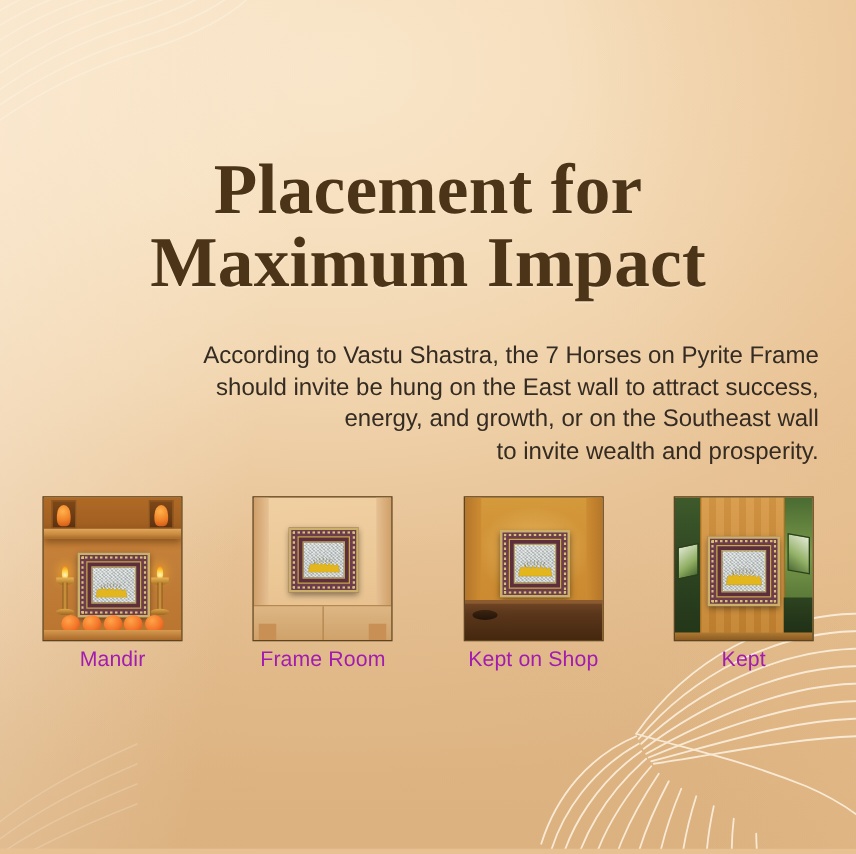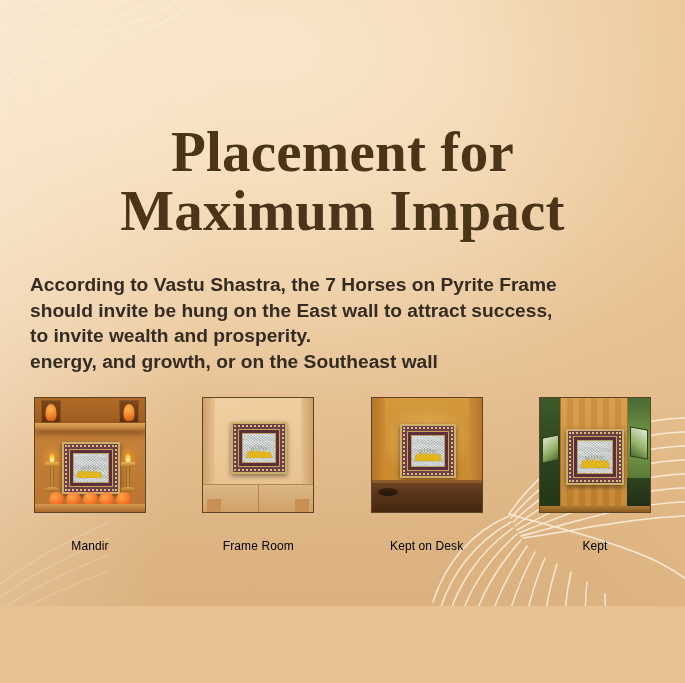--- a/index.html
+++ b/index.html
@@ -11,21 +11,21 @@
 
   body {
     font-family:"Liberation Sans", sans-serif;
     position:relative;
     background:#e8c193;
   }
 
   
   #poster {
     position:absolute; inset:0;
-    width:685px; height:606px;
+    width:685px; height:679px;
     overflow:hidden;
   }
 
   .bg-base {
     position:absolute; inset:0;
     background:
       radial-gradient(ellipse 120% 85% at 38% 8%,
          #f9e6ca 0%, #f6dfbe 24%, #f0d3ac 46%, #e7c295 68%, #e0b786 100%),
       linear-gradient(150deg, #f8e4c6 0%, #f1d5b0 38%, #e4bc8c 72%, #dcb17f 100%);
   }
@@ -63,25 +63,25 @@
     letter-spacing:.2px;
     color:#4b3418;
     text-shadow:0 1px 0 rgba(255,245,230,.30);
   }
   .headline .l2 { display:block; }
 
   
   .body-copy {
     position:absolute;
     left:30px; right:30px; top:272px;
-    text-align:left;
+    text-align:right;
     font-size:19.2px;
     line-height:25.6px;
     color:#342b22;
-    font-weight:700;
+    font-weight:400;
   }
   .body-copy span { display:block; white-space:nowrap; }
 
   
   .strip {
     position:absolute;
     left:34px; right:34px; top:397px;
     display:flex;
     justify-content:space-between;
     align-items:flex-start;
@@ -89,23 +89,23 @@
   .cell { width:112px; display:flex; flex-direction:column; align-items:center; }
 
   .thumb {
     width:112px; height:116px;
     border:1px solid #5d4424;
     position:relative;
     overflow:hidden;
     background:#c79a5c;
   }
   .caption {
-    margin-top:26px;
-    font-size:12px;
-    color:#000000;
+    margin-top:5px;
+    font-size:17px;
+    color:#a21caf;
     white-space:nowrap;
     letter-spacing:.1px;
   }
 
   
   .art {
     position:absolute;
     border:2px solid #cbb06a;
     background:#6d3d4b;
     box-shadow:0 2px 5px rgba(0,0,0,.45);
@@ -304,22 +304,22 @@
   </svg>
 
   <h1 class="headline">
     <span class="l1">Placement for</span>
     <span class="l2">Maximum Impact</span>
   </h1>
 
   <p class="body-copy">
     <span>According to Vastu Shastra, the 7 Horses on Pyrite Frame</span>
     <span>should invite be hung on the East wall to attract success,</span>
+    <span>energy, and growth, or on the Southeast wall</span>
     <span>to invite wealth and prosperity.</span>
-    <span>energy, and growth, or on the Southeast wall</span>
   </p>
 
   <div class="strip">
 
     <div class="cell">
       <div class="thumb">
         <div class="mandir-wall"></div>
         <div class="mandir-topband"></div>
         <div class="niche left">
           <div class="idol"></div>
@@ -416,21 +416,21 @@
               </g>
             </svg>
           </div>
         </div>
 
         <div class="desktop-real">
           <div class="desk-edge"></div>
         </div>
         <div class="desk-obj"></div>
       </div>
-      <div class="caption">Kept on Desk</div>
+      <div class="caption">Kept on Shop</div>
     </div>
 
     <div class="cell">
       <div class="thumb">
         <div class="shop-green-l"></div>
         <div class="shop-green-r"></div>
         <div class="shop-panel"></div>
         <div class="shop-item-l"></div>
         <div class="shop-item-r"></div>
         <div class="shop-dark-r"></div>

